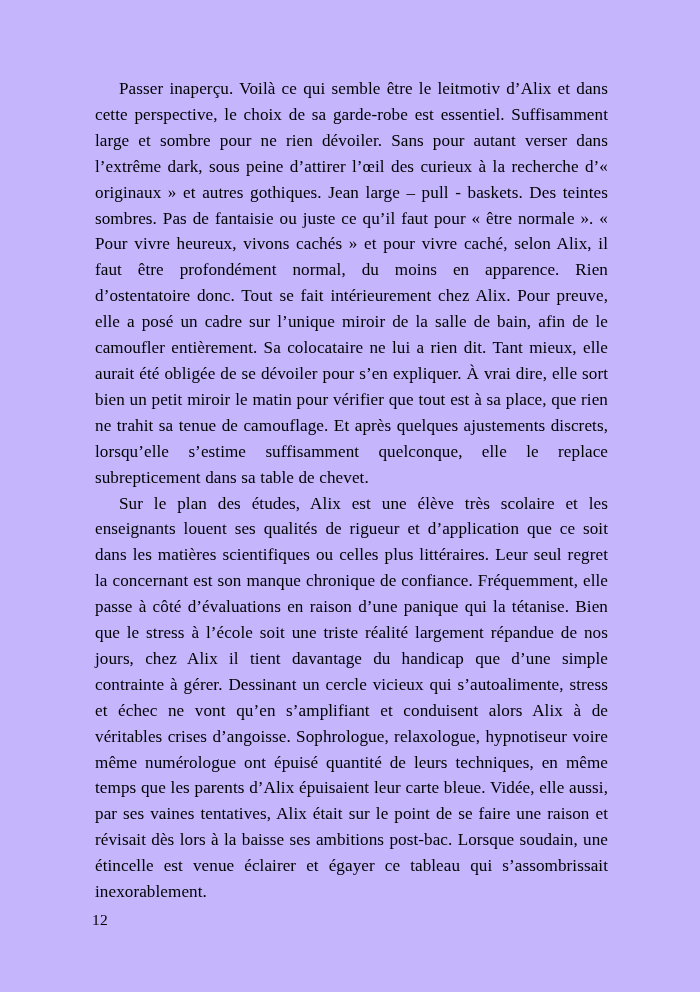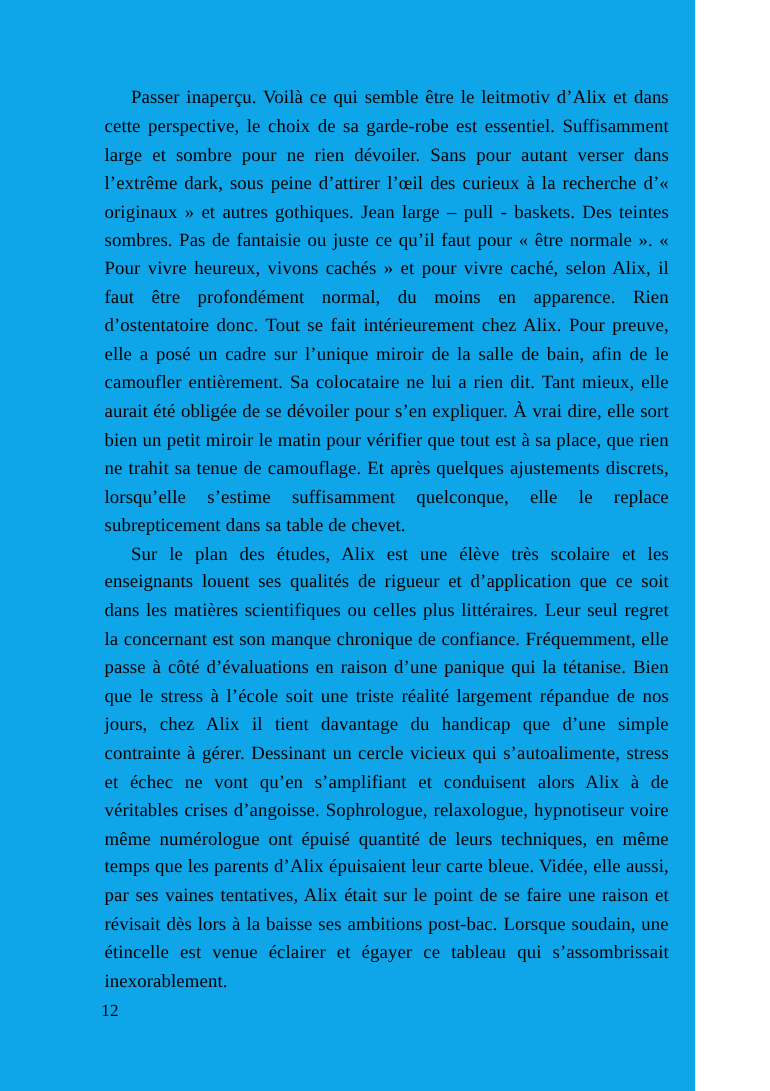--- a/index.html
+++ b/index.html
@@ -10,23 +10,23 @@
   }
 
   body {
     font-family: "Liberation Serif", "DejaVu Serif", serif;
     color: #000000;
     -webkit-font-smoothing: antialiased;
   }
 
   .page {
     position: relative;
-    width: 632px;
+    width: 700px;
     height: 992px;
-    background: #0ea5e9;
+    background: #c4b5fd;
     overflow: hidden;
     box-sizing: border-box;
   }
 
   .text-block {
     position: absolute;
     left: 95px;
     top: 76px;
     width: 513px;
   }

